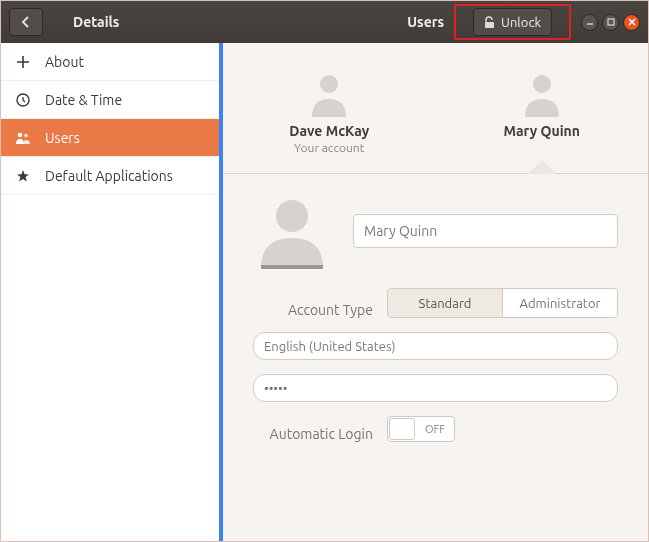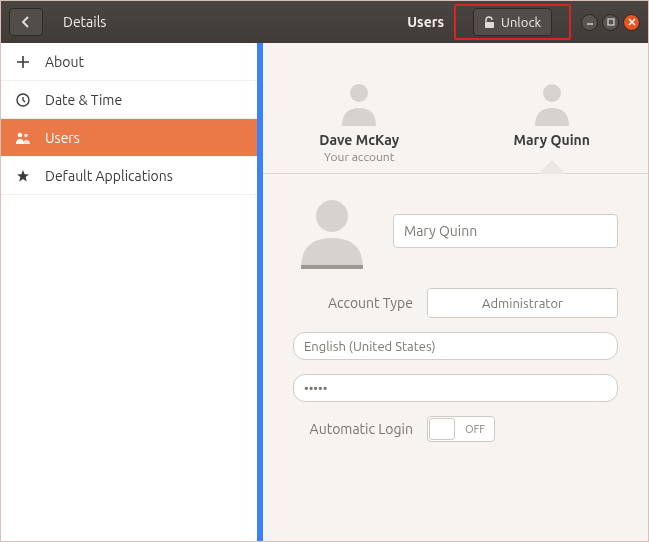--- a/index.html
+++ b/index.html
@@ -1,49 +1,49 @@
 <!DOCTYPE html>
 <html><head>
 <meta charset="utf-8">
 <style>
   * { box-sizing: border-box; margin: 0; padding: 0; font-family: Ubuntu, "Segoe UI", sans-serif; }
   body { width: 649px; height: 542px; background: #f7f7f7; border: 1px solid #d9c0b8; overflow: hidden; }
 
   .titlebar { height: 42px; background: linear-gradient(#4a4540, #403b37); display: flex; align-items: center; color: #e7e3df; font-size: 14px; }
   .back-btn { width: 34px; height: 28px; margin-left: 8px; background: #524d48; border: 1px solid #2d2925; border-radius: 4px; display: flex; align-items: center; justify-content: center; cursor: pointer; }
-  .title { margin-left: 20px; font-weight: normal; flex: 1; color: #eee; }
+  .title { margin-left: 30px; font-weight: bold; flex: 1; color: #eee; }
   .users-hdr { margin-right: 10px; font-weight: bold; color: #eee; }
   .unlock-wrap { border: 2px solid #d22; border-radius: 2px; padding: 2px 17px; margin-right: 6px; }
   .unlock-btn { height: 28px; padding: 0 10px; background: #524d48; border: 1px solid #2d2925; border-radius: 4px; display: flex; align-items: center; gap: 6px; color: #eee; cursor: pointer; font-size: 13px; }
   .wbtn { width: 17px; height: 17px; border-radius: 50%; margin-left: 4px; border: 1px solid #2a2622; display: flex; align-items: center; justify-content: center; font-size: 9px; color: #ddd; background: #5a544e; cursor: pointer; }
   .wbtn.close { background: #e95420; color: #fff; margin-right: 8px; }
 
   .content { display: flex; height: calc(100% - 42px); }
-  .sidebar { width: 262px; background: #fff; border-right: 6px solid #3b82f6; }
+  .sidebar { width: 222px; background: #fff; border-right: 4px solid #3b82f6; }
   .sb-item { height: 38px; display: flex; align-items: center; gap: 14px; padding: 0 14px; font-size: 14px; color: #3a3a3a; cursor: pointer; border-bottom: 1px solid #f2eeea; }
   .sb-item.selected { background: #ea7947; color: #fff; }
   .sb-icon { width: 16px; display: flex; justify-content: center; }
 
   .main { flex: 1; background: #f6f3f1; display: flex; flex-direction: column; }
   .user-row { display: flex; height: 130px; }
-  .user-cell { flex: 1; display: flex; flex-direction: column; align-items: center; padding-top: 37px; cursor: pointer; position: relative; }
+  .user-cell { flex: 1; display: flex; flex-direction: column; align-items: center; padding-top: 28px; cursor: pointer; position: relative; }
   .user-cell .uname { margin-top: 6px; font-weight: bold; font-size: 14px; color: #3b3b3b; }
   .user-cell .usub { font-size: 12px; color: #8a8480; margin-top: 2px; }
   .user-cell.selected::after {
     content: ""; position: absolute; bottom: -1px; left: 50%; transform: translateX(-50%);
     width: 0; height: 0; border-left: 14px solid transparent; border-right: 14px solid transparent; border-bottom: 14px solid #ece7e3;
   }
   hr { border: none; border-top: 1px solid #dcd5cf; }
   .detail { background: #f6f3f1; padding: 18px 30px 10px 30px; flex: 1; }
 
   .avatar-row { display: flex; align-items: center; gap: 22px; margin-bottom: 18px; }
   .avatar-lg { width: 78px; height: 78px; }
   .name-input { flex: 1; height: 34px; border: 1px solid #d2ccc6; border-radius: 4px; background: #fff; padding: 0 10px; font-size: 14px; color: #7d7771; }
 
-  .form-row { display: flex; align-items: center; margin-bottom: 14px; }
+  .form-row { display: flex; align-items: flex-end; margin-bottom: 14px; }
   .form-label { width: 120px; text-align: right; color: #79736d; font-size: 14px; margin-right: 14px; }
   .form-ctl { flex: 1; display: flex; }
   .seg { display: flex; flex: 1; border: 1px solid #cfc9c3; border-radius: 4px; overflow: hidden; }
   .seg button { flex: 1; height: 28px; border: none; background: #fff; font-size: 13px; color: #7a746e; cursor: pointer; }
   .seg button.on { background: #efe9e4; color: #5b5550; }
   .seg button + button { border-left: 1px solid #cfc9c3; }
   .ro-input { flex: 1; height: 28px; border: 1px solid #d2ccc6; border-radius: 12px; background: #fff; padding: 0 10px; font-size: 13px; color: #7d7771; display: flex; align-items: center; }
   .toggle { width: 68px; height: 26px; border: 1px solid #cfc9c3; border-radius: 4px; background: #fff; display: flex; align-items: center; }
   .toggle .knob { width: 26px; height: 22px; margin: 1px; background: #fff; border: 1px solid #cfc9c3; border-radius: 3px; }
   .toggle .olabel { flex: 1; text-align: center; font-size: 11px; color: #8a847e; }
@@ -157,20 +157,21 @@
               <rect x="8" y="73" width="62" height="4" fill="#9d9892"></rect>
             </svg>
         </div>
         <input class="name-input" readonly="" value="Mary Quinn" style="">
       </div>
 
       <div class="form-row">
         <div class="form-label">Account Type</div>
         <div class="form-ctl">
           <div class="seg">
+            <button class="on">Standard</button>
             <button>Administrator</button>
           </div>
         </div>
       </div>
 
       <div class="form-row">
         <div class="form-ctl">
           <div class="ro-input">English (United States)</div>
         </div>
       </div>

